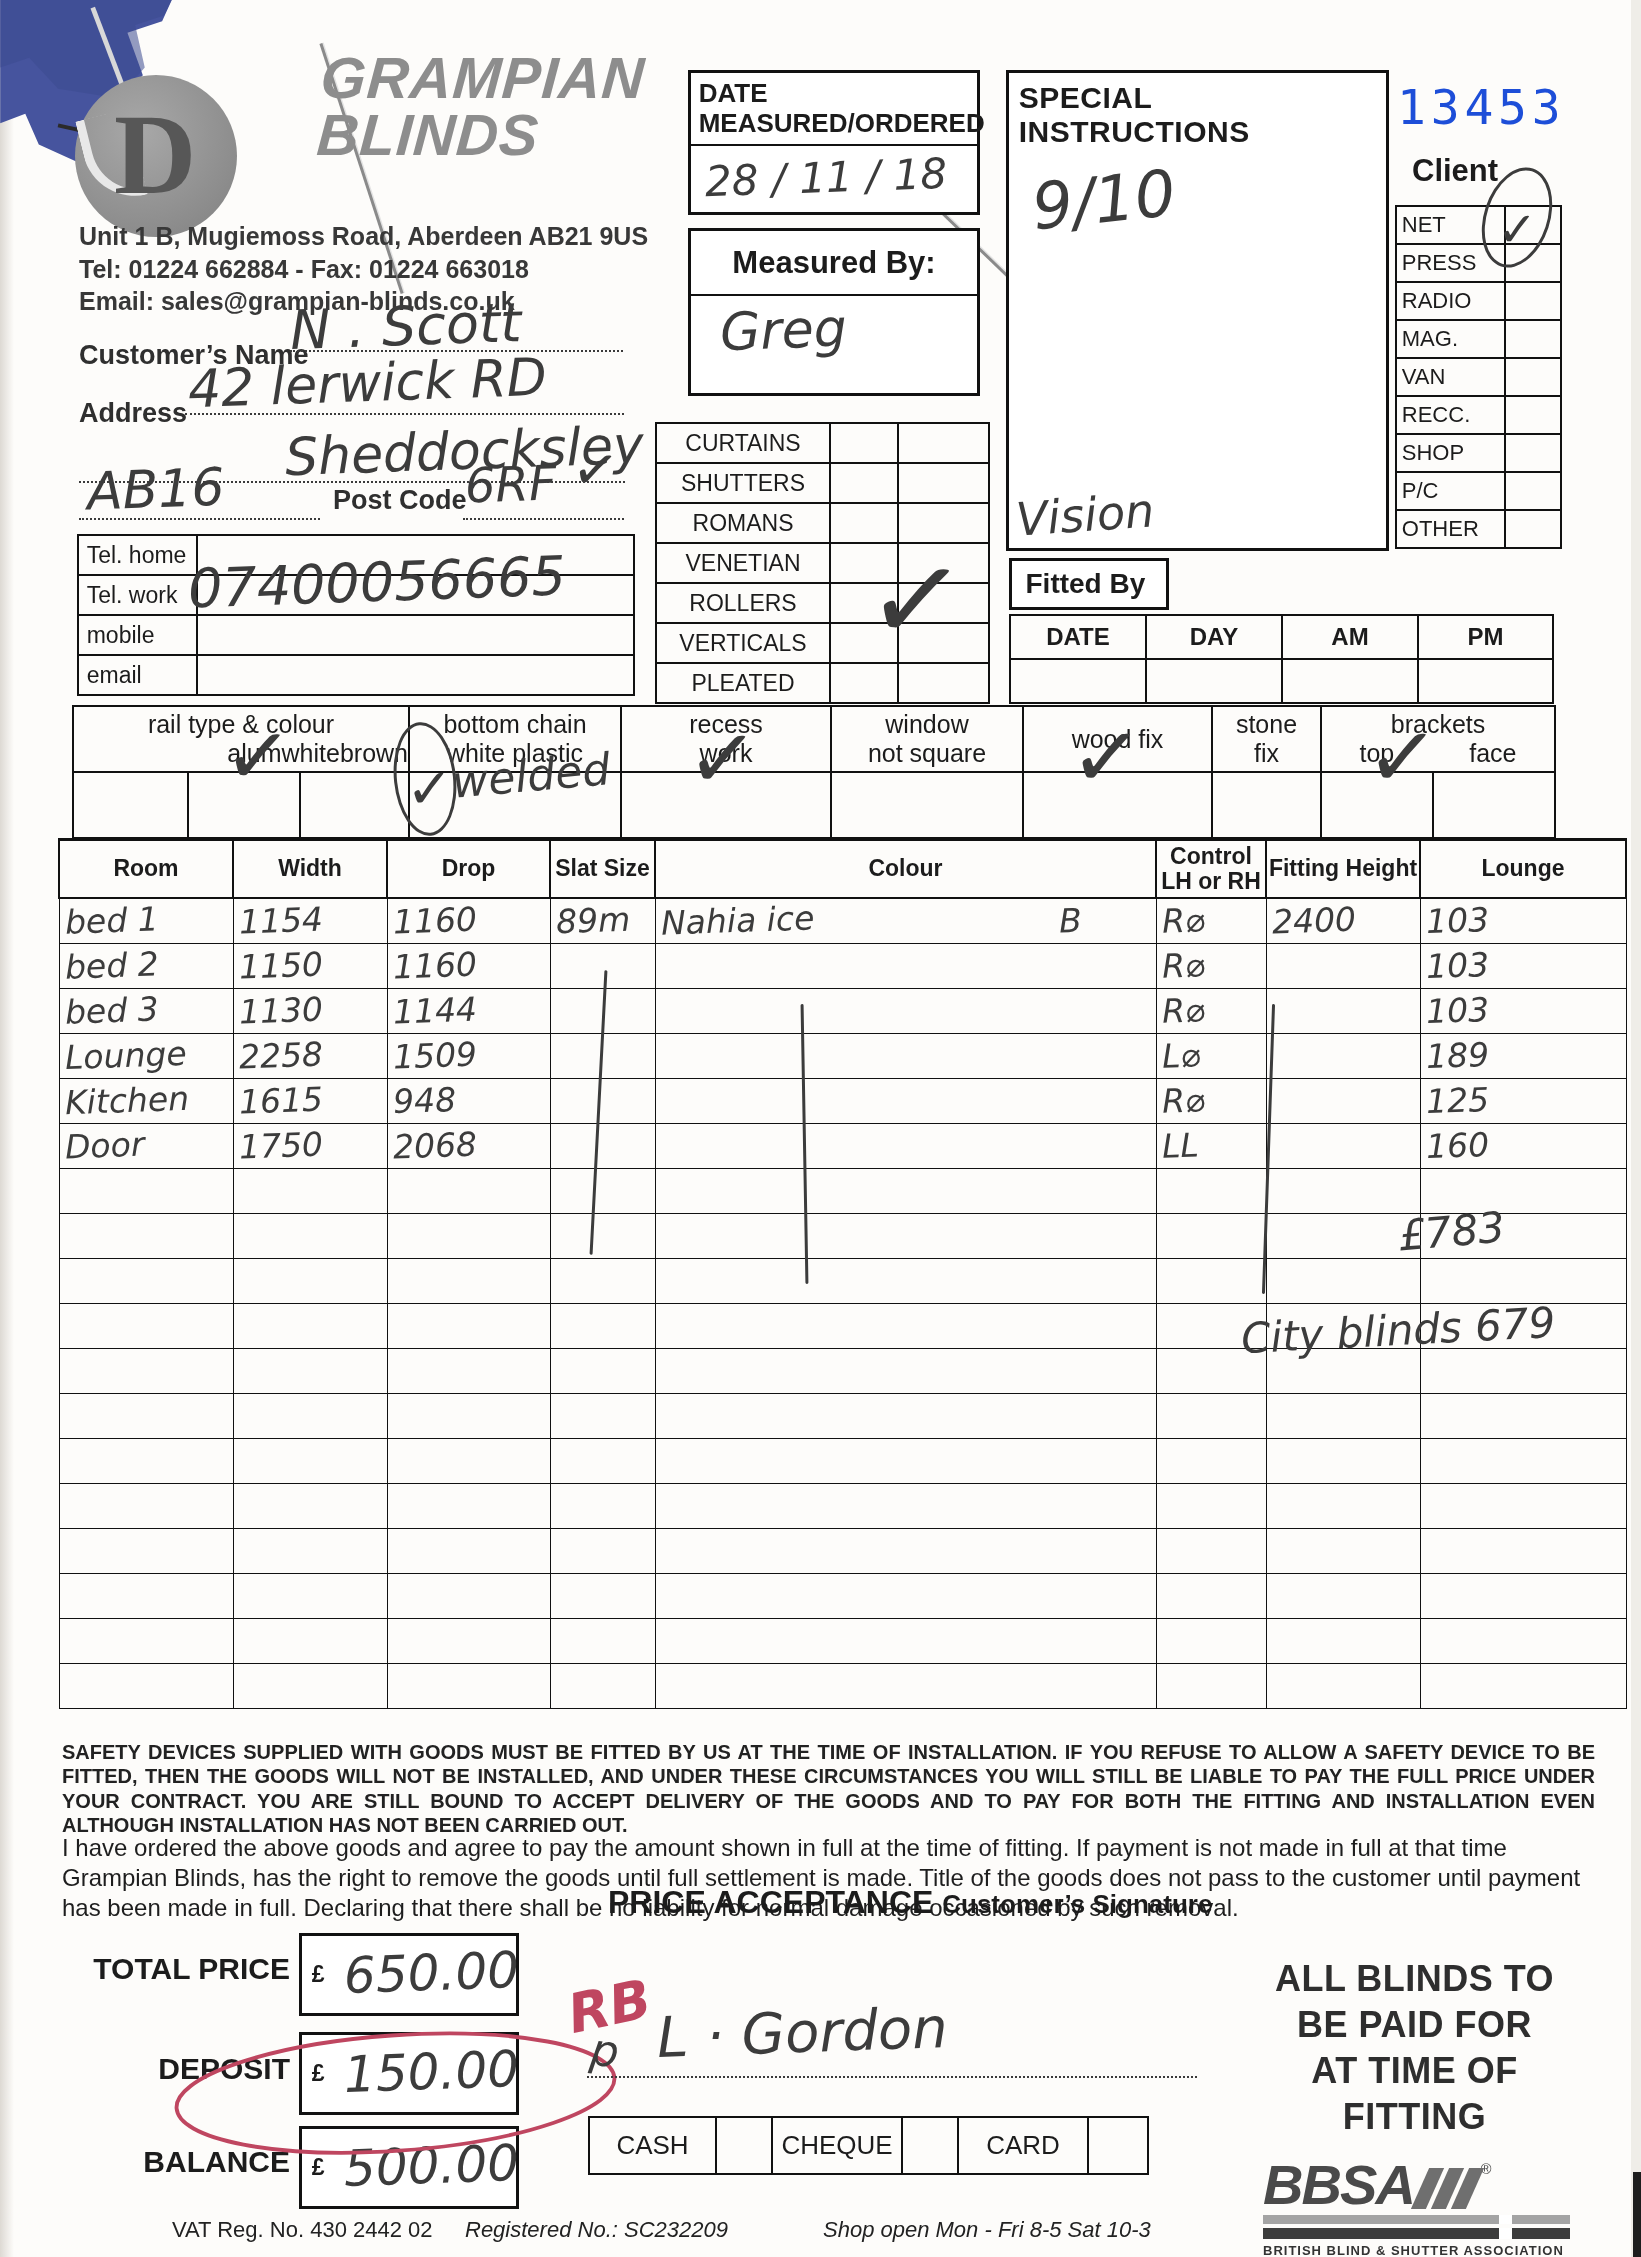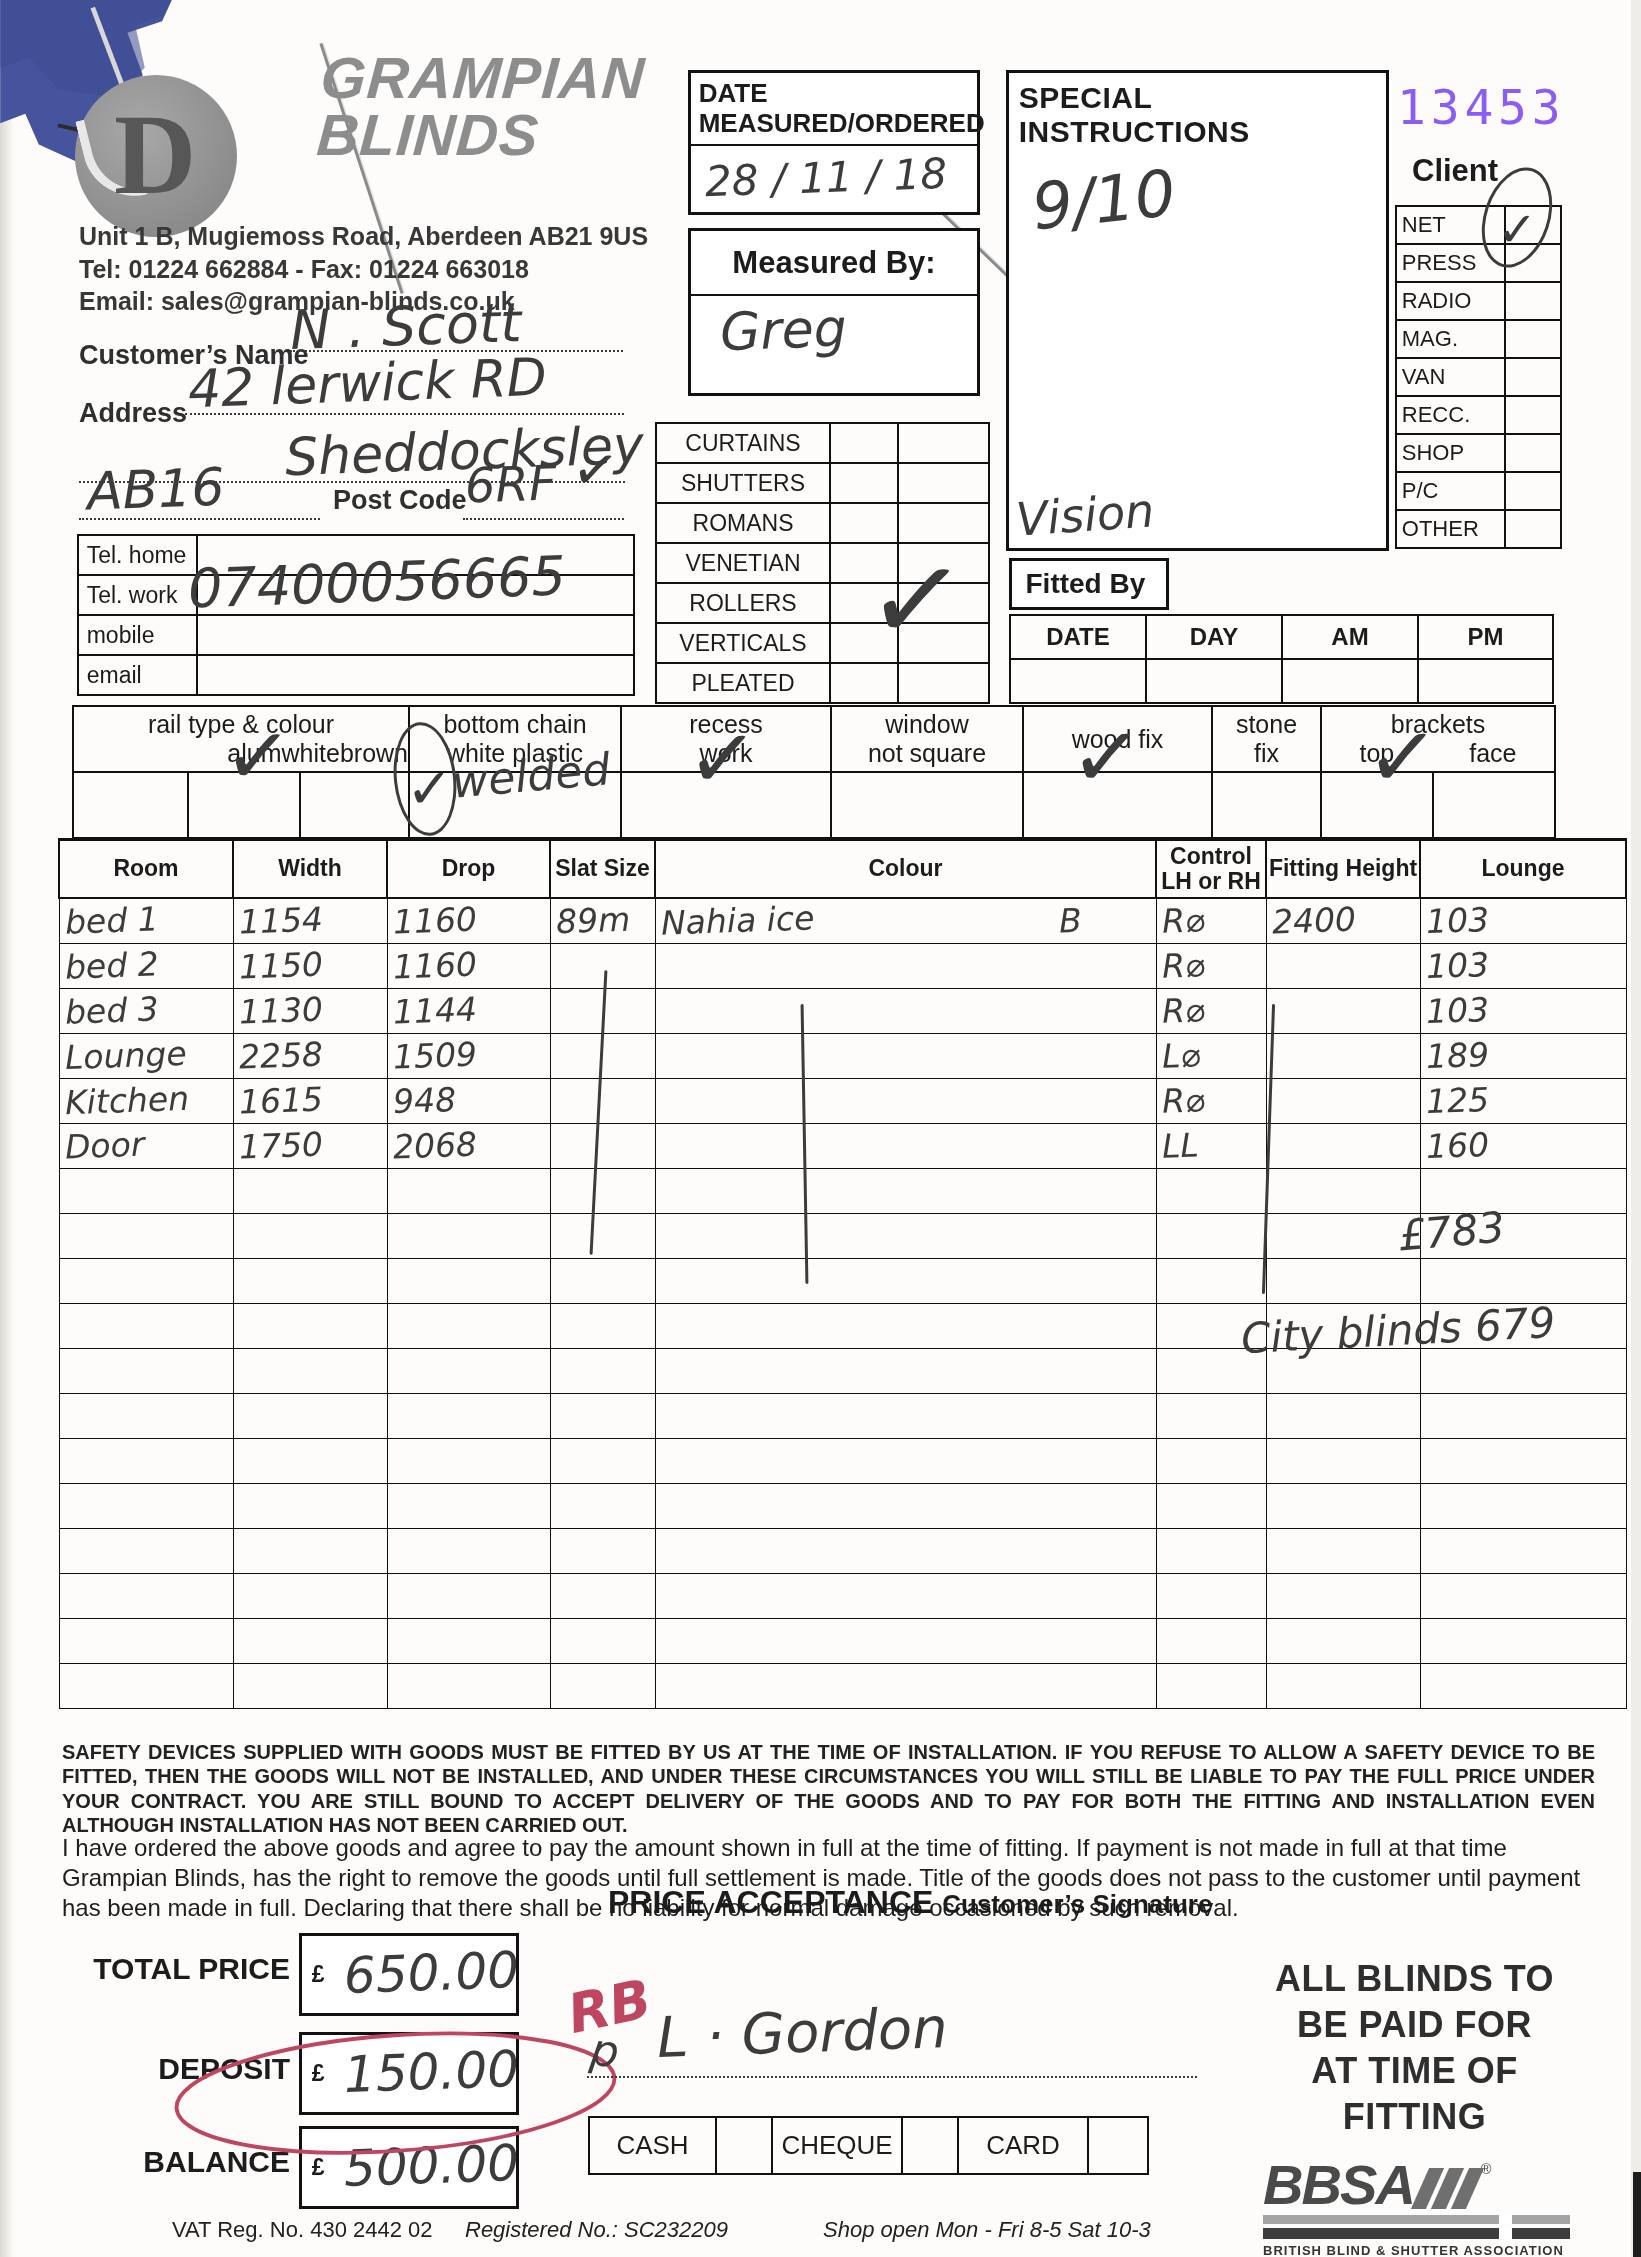--- a/index.html
+++ b/index.html
@@ -34,21 +34,21 @@
   .circle-mark{position:absolute;border:3.9px solid #3c3c3c;border-radius:50%;}
   
   .box{position:absolute;border:3.9px solid #111;background:#fff;}
   table{border-collapse:collapse;}
   .grid td,.grid th{border:2.4px solid #111;font-weight:normal;}
   .abs{position:absolute;}
   .date-box-title{font-weight:bold;font-size:26px;line-height:1.15;padding:5.8px 7.7px;border-bottom:2.9px solid #111;}
   .measured-title{font-weight:bold;font-size:31px;text-align:center;padding:13.5px 0;border-bottom:2.9px solid #111;}
   .si-title{font-weight:bold;font-size:30px;padding:7.7px 9.7px;letter-spacing:0.5px;}
   .serial{position:absolute;left:1397px;top:79px;font-family:"DejaVu Sans Mono",monospace;
-    font-size:48px;color:#8b5cf6;letter-spacing:4.8px;}
+    font-size:48px;color:#1d4ed8;letter-spacing:4.8px;}
   .client-title{position:absolute;left:1412px;top:153px;font-weight:bold;font-size:31px;}
   .small-cells td{font-size:22px;height:36px;padding:0 4.8px;}
   .prod td{font-size:23px;height:36px;text-align:center;}
   .fitted-title{font-weight:bold;font-size:28px;padding:6.8px 13.5px;}
   .fitted td{font-size:24px;text-align:center;height:40px;font-weight:bold;}
   .tel td{font-size:23px;}
   
   .opts td{border:2.9px solid #111;font-size:25px;text-align:center;line-height:1.15;padding:1.9px 0;}
   
   .order{position:absolute;left:58px;top:838px;}

